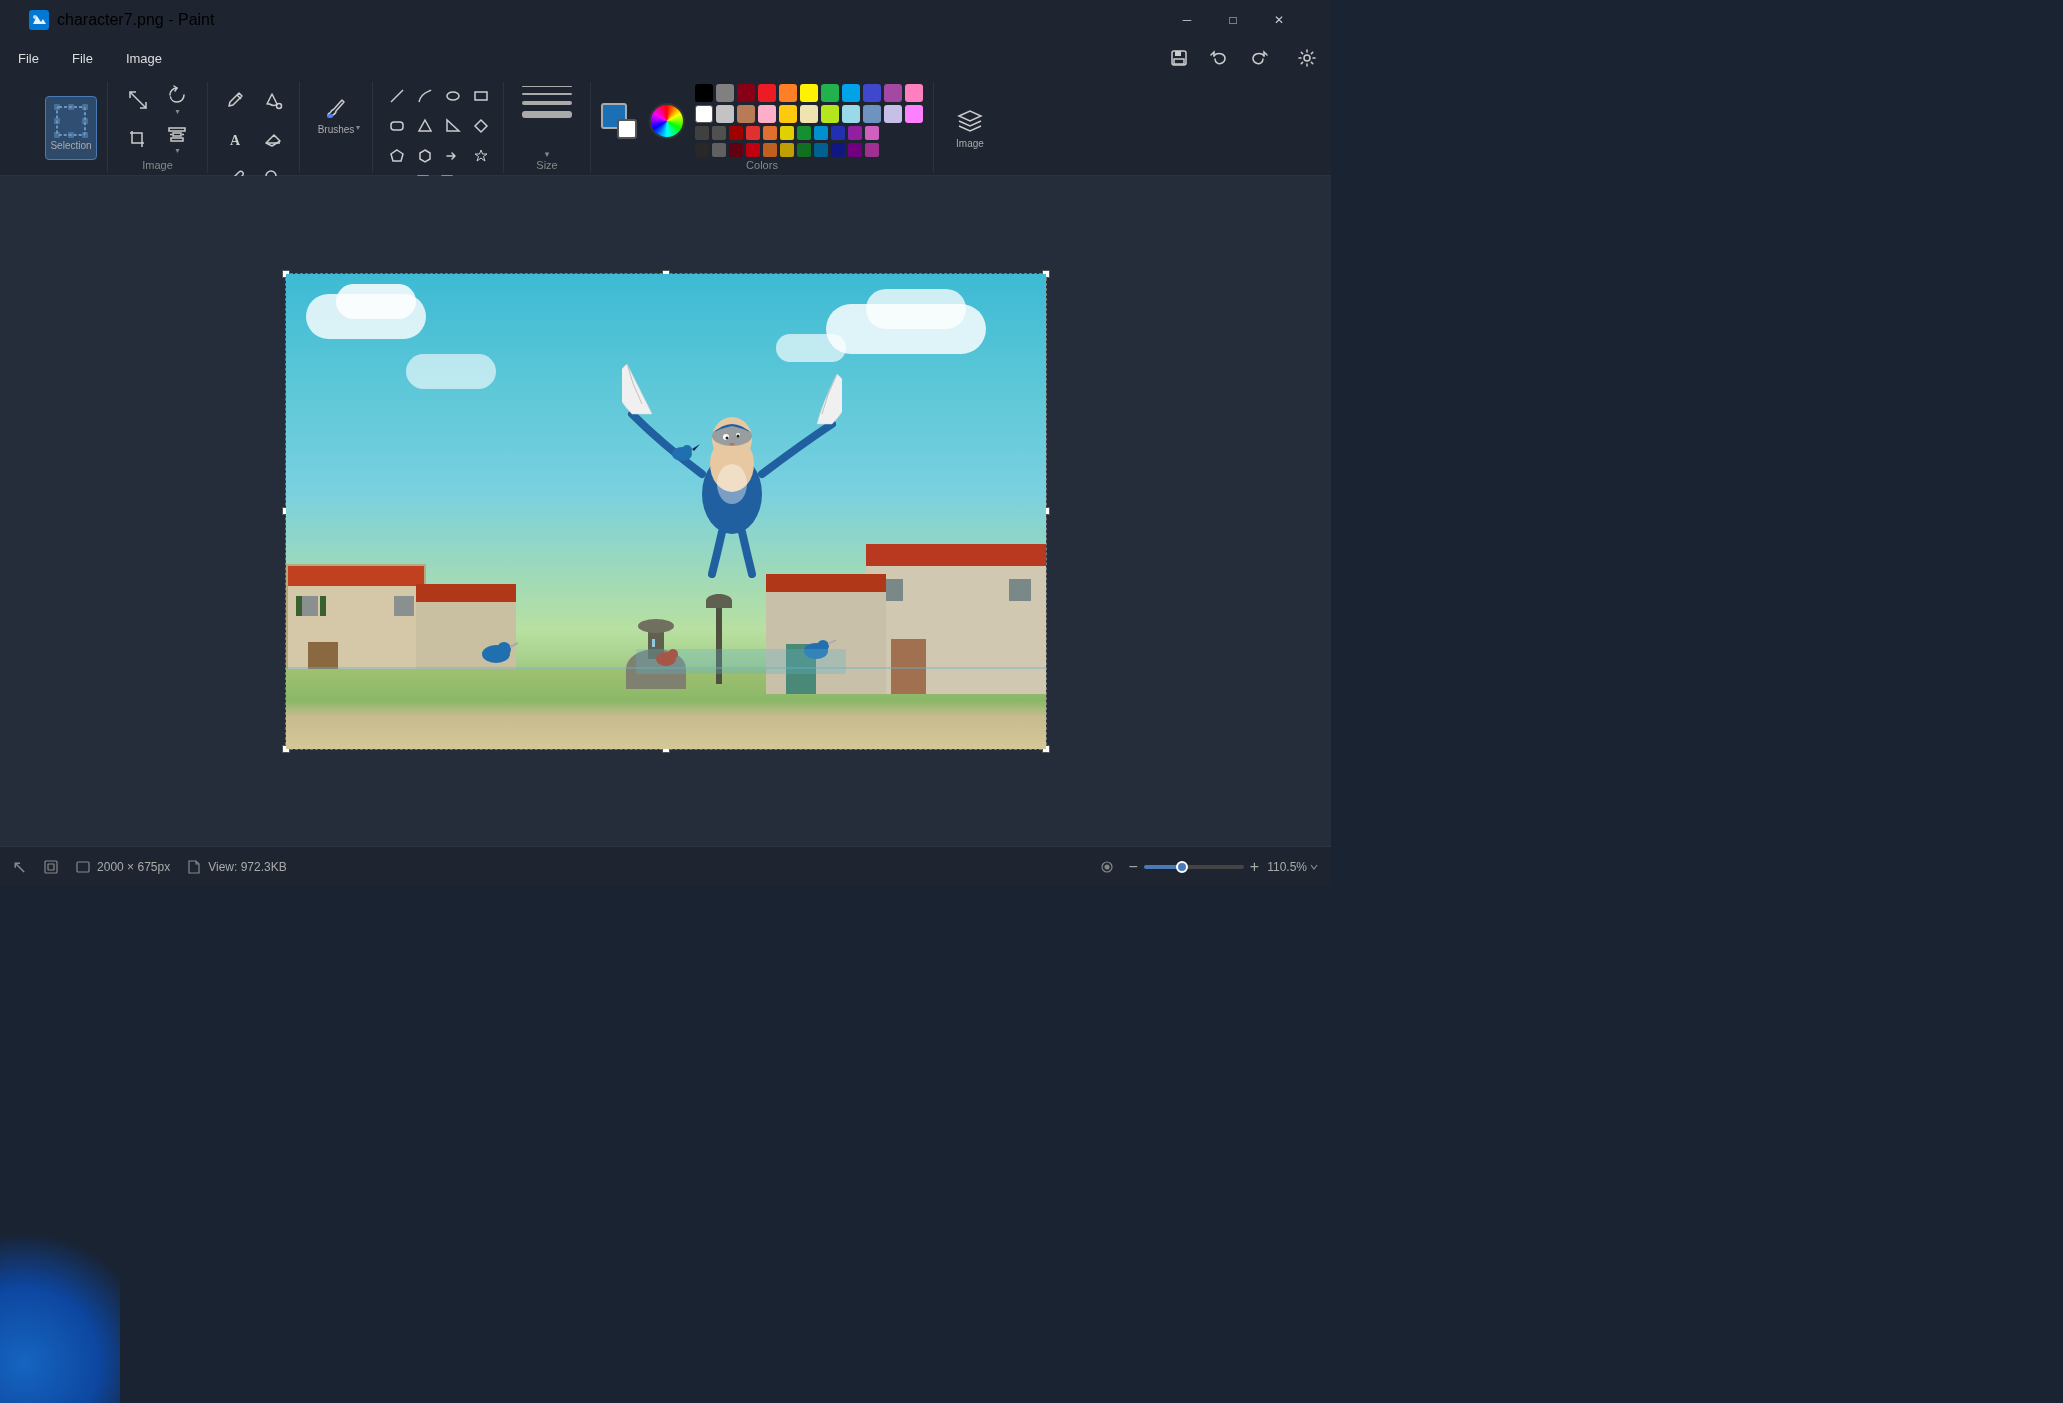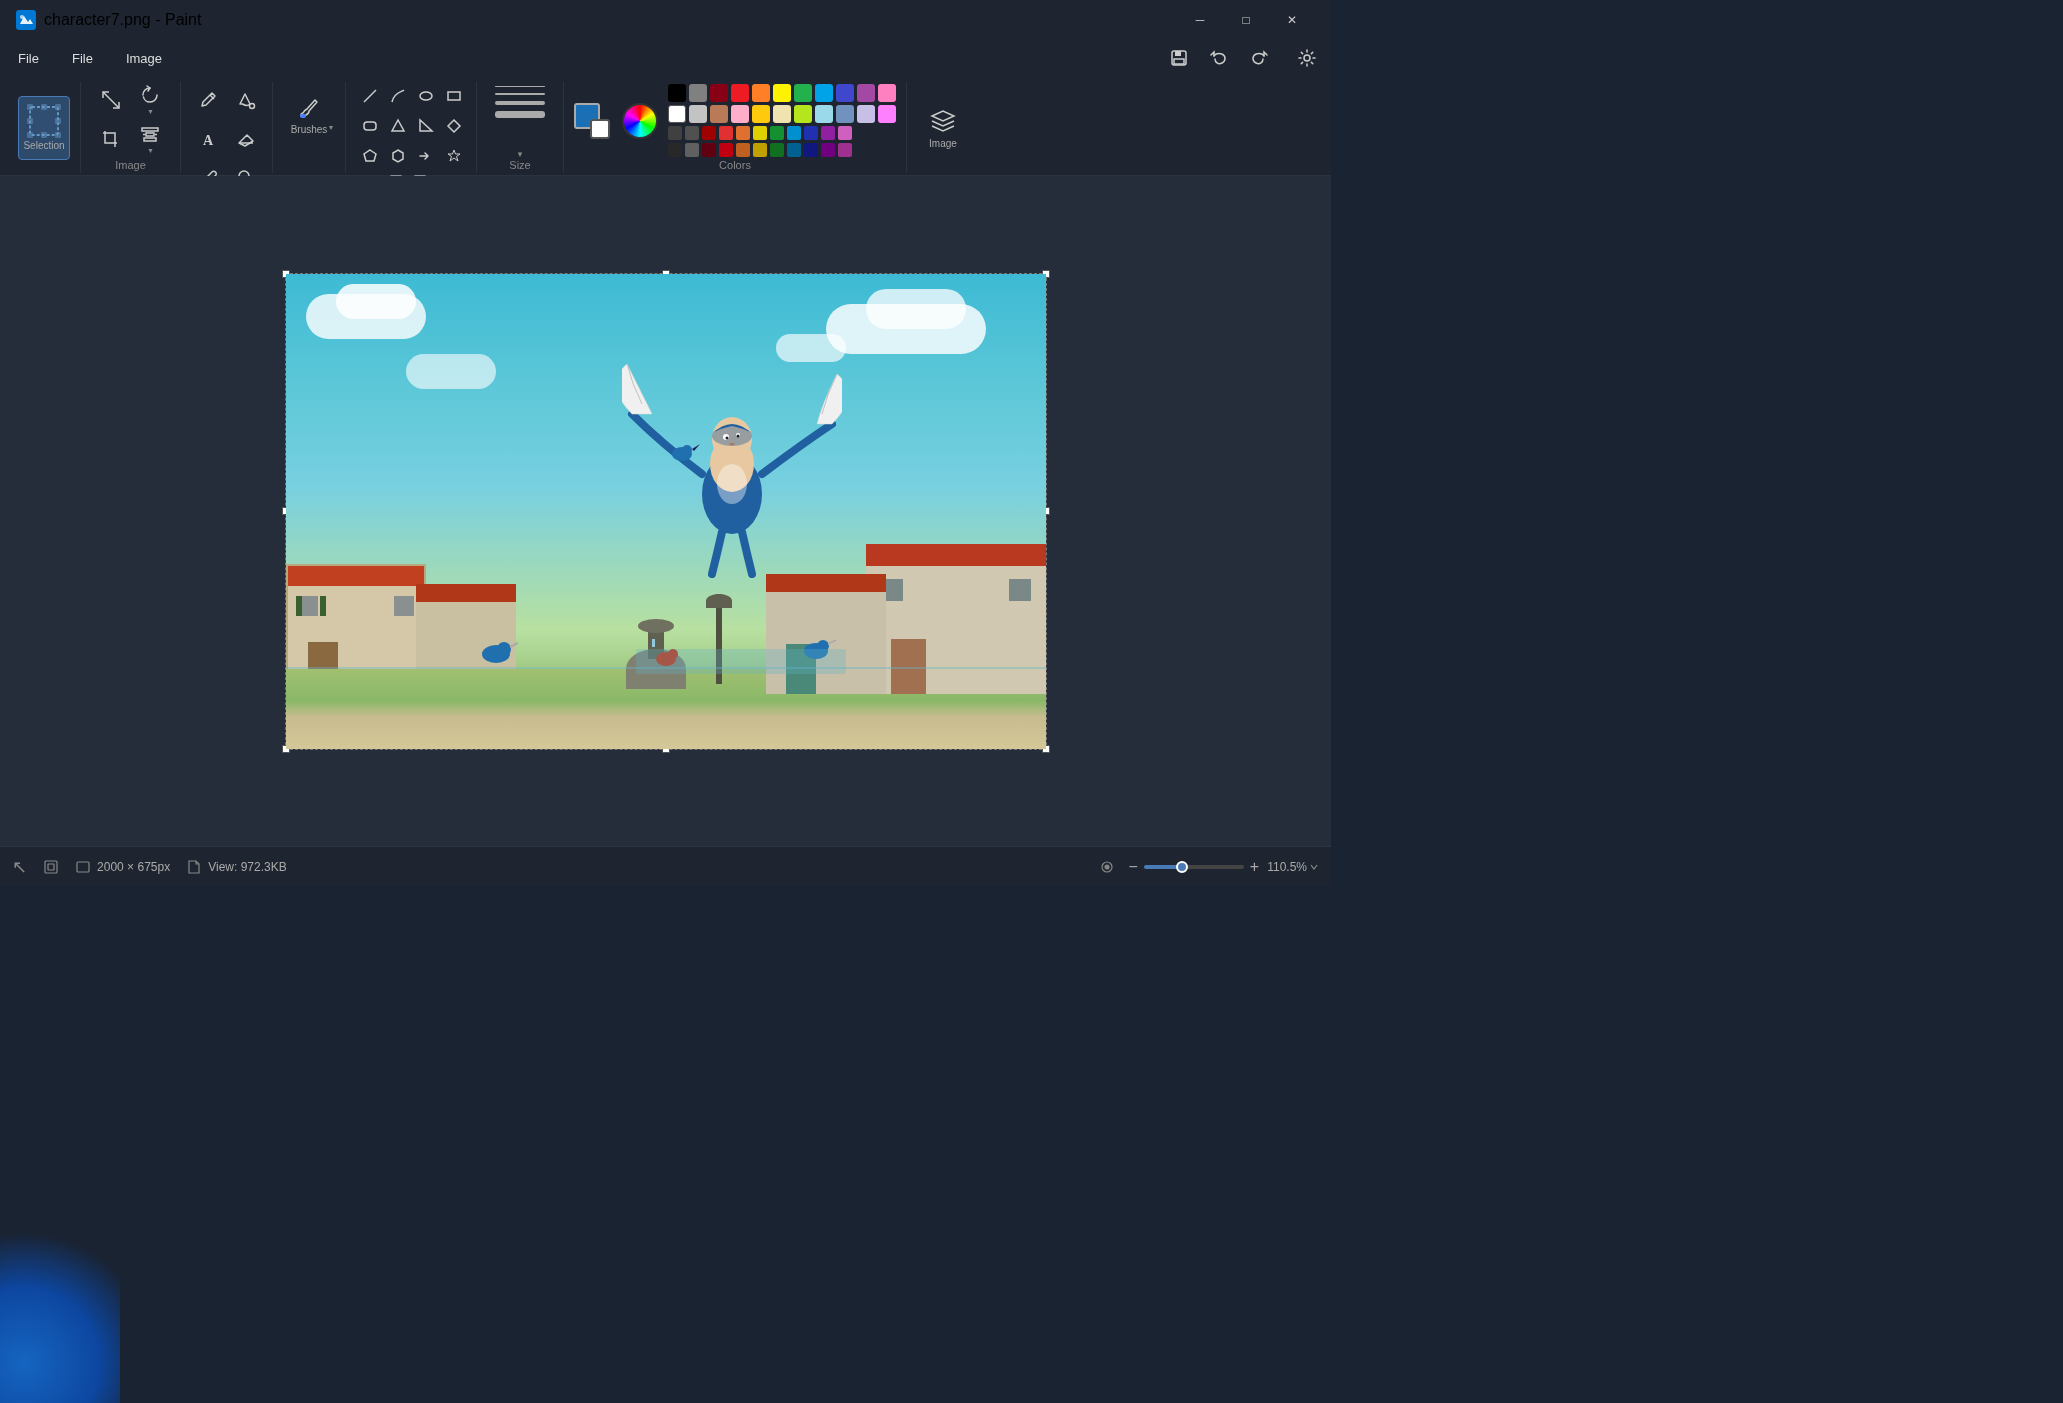--- a/index.html
+++ b/index.html
@@ -11,21 +11,21 @@
       overflow: hidden;
       position: relative;
     }
 
     
     #titlebar {
       height: 40px;
       background: #1e2530;
       display: flex;
       align-items: center;
-      padding: 0 16px;
+      padding: 0 29px;
       justify-content: space-between;
     }
     #titlebar-left {
       display: flex;
       align-items: center;
       gap: 8px;
     }
     #titlebar-controls {
       display: flex;
       gap: 0;
@@ -132,21 +132,21 @@
       display: flex;
       flex-direction: column;
       align-items: center;
       justify-content: center;
       border-radius: 4px;
       cursor: pointer;
       color: #ccc;
       font-size: 28px;
       gap: 2px;
     }
-    .ribbon-btn-large.active { background: #2e4a6a; border: 1px solid #4a7ab5; }
+    .ribbon-btn-large.active { background: #2e4a6a; border: 1px solid #4a7ab5; margin-left: 27px; }
     .ribbon-btn-large-label {
       font-size: 10px;
       color: #aaa;
     }
 
     
     #selection-group .ribbon-group-content {
       justify-content: center;
     }
 

